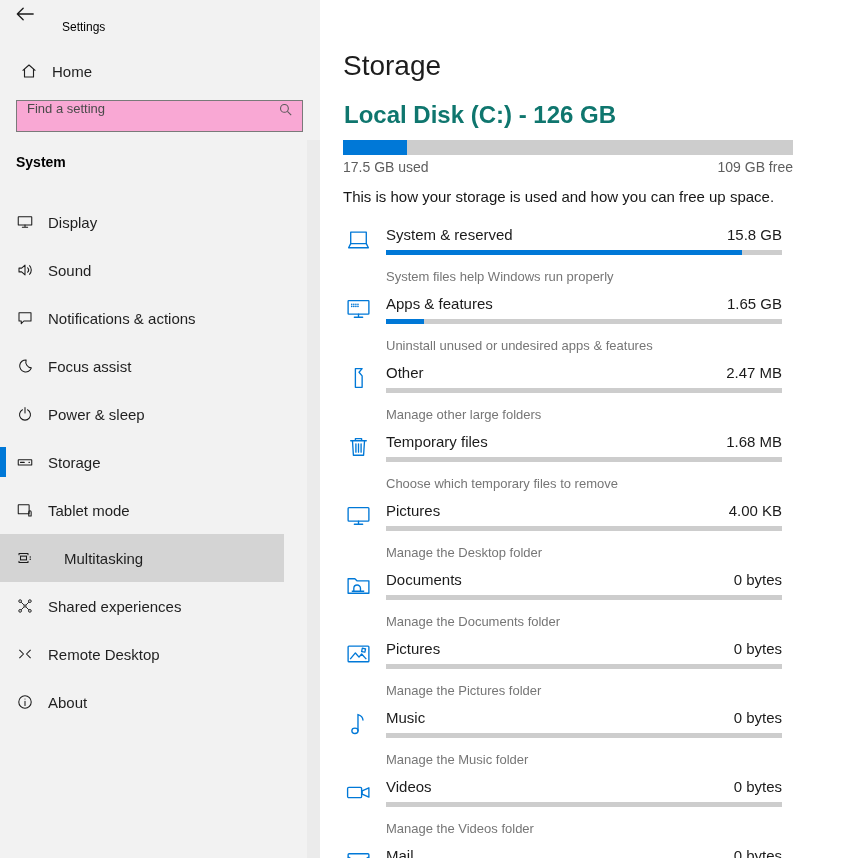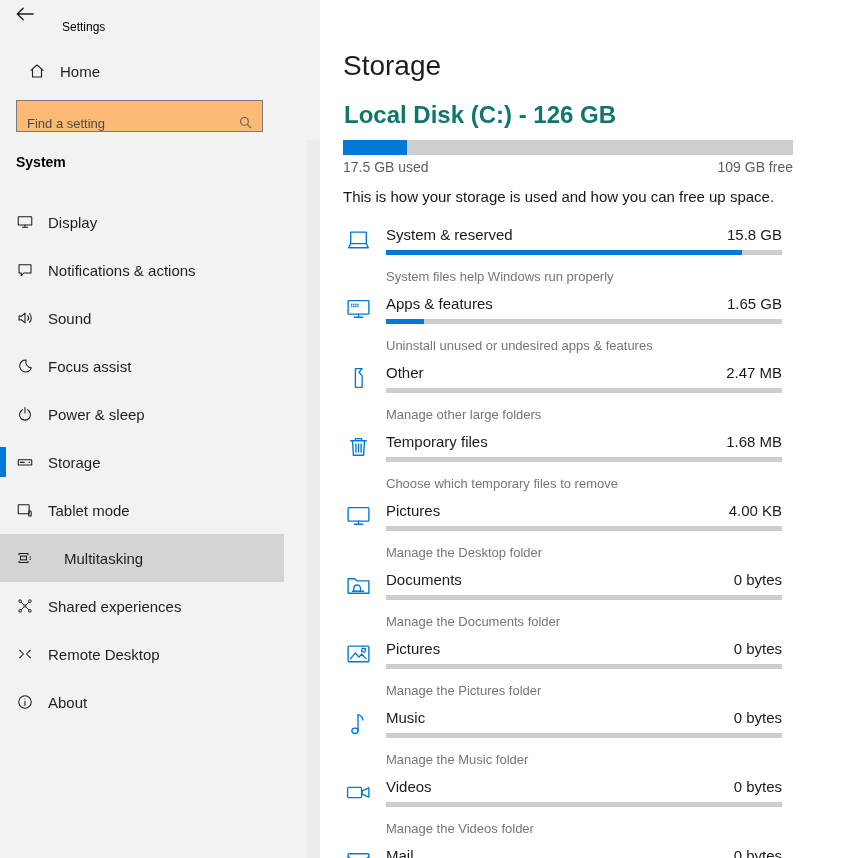--- a/index.html
+++ b/index.html
@@ -13,24 +13,24 @@
   *{box-sizing:border-box;}
   html,body{margin:0;padding:0;}
   body{font-family:"Liberation Sans",sans-serif;color:var(--ink);}
   .app{position:relative;width:843px;height:858px;background:#fff;overflow:hidden;}
 
   
   .sidebar{position:absolute;left:0;top:0;width:320px;height:858px;background:var(--sidebar-bg);}
   .scroll-strip{position:absolute;right:0;top:140px;bottom:0;width:13px;background:#ebebeb;}
   .back-btn{position:absolute;left:14px;top:4px;width:20px;height:20px;color:#1b1b1b;cursor:pointer;}
   .app-title{position:absolute;left:62px;top:20px;font-size:12px;color:#000;}
-  .home-row{position:absolute;left:12px;top:56px;width:320px;height:30px;display:flex;align-items:center;cursor:pointer;}
+  .home-row{position:absolute;left:4px;top:56px;width:320px;height:30px;display:flex;align-items:center;cursor:pointer;}
   .home-row .icon{width:18px;height:18px;margin-left:16px;}
   .home-row .label{margin-left:14px;font-size:15px;}
-  .search-box{position:absolute;left:16px;top:100px;width:247px;height:32px;background:#fdba74;border:1px solid #7a7a7a;display:flex;align-items:flex-end;}
+  .search-box{position:absolute;left:16px;top:100px;width:287px;height:32px;background:#f9a8d4;border:1px solid #7a7a7a;display:flex;align-items:flex-start;}
   .search-box input{flex:1;border:none;outline:none;background:transparent;padding:0 0 0 10px;font-size:13px;color:#3a3a3a;font-family:"Liberation Sans",sans-serif;}
   .search-box input::placeholder{color:#4a4a4a;opacity:1;}
   .search-icon{width:17px;height:17px;margin-right:8px;color:#595959;flex:none;cursor:pointer;}
   .section-label{position:absolute;left:16px;top:154px;font-size:14px;font-weight:bold;color:#000;}
   .nav{position:absolute;left:0;top:198px;width:284px;}
   .nav-item{position:relative;height:48px;display:flex;align-items:center;cursor:pointer;}
   .nav-item.hover{background:var(--hover-bg);gap:16px;}
   .nav-item .sel-bar{display:none;position:absolute;left:0;top:9px;width:6px;height:30px;background:var(--accent);}
   .nav-item.selected .sel-bar{display:block;}
   .nav-item .icon{width:18px;height:18px;margin-left:16px;color:#1b1b1b;flex:none;}
@@ -101,36 +101,36 @@
               <rect x="3" y="5" width="18" height="11" rx="0.5"></rect>
               <path d="M12 16v3M8.5 19h7" stroke-linecap="round"></path>
             </svg>
         </span>
         <span class="label">Display</span>
       </div>
 
       <div class="nav-item">
 
         <span class="icon">
-          <svg viewBox="0 0 24 24" fill="none" stroke="currentColor" stroke-width="1.4" stroke-linejoin="round">
-              <path d="M4 5h16v11h-9.5L7 19.5V16H4z"></path>
-            </svg>
-        </span>
-        <span class="label">Notifications &amp; actions</span>
-      </div>
-
-      <div class="nav-item">
-
-        <span class="icon">
           <svg viewBox="0 0 24 24" fill="none" stroke="currentColor" stroke-width="1.4" stroke-linejoin="round" stroke-linecap="round">
               <path d="M4 9.5v5h3.5l4.5 4V5.5l-4.5 4H4z"></path>
               <path d="M15.5 9a4.3 4.3 0 0 1 0 6M18 6.3a8 8 0 0 1 0 11.4"></path>
             </svg>
         </span>
         <span class="label">Sound</span>
+      </div>
+
+      <div class="nav-item">
+
+        <span class="icon">
+          <svg viewBox="0 0 24 24" fill="none" stroke="currentColor" stroke-width="1.4" stroke-linejoin="round">
+              <path d="M4 5h16v11h-9.5L7 19.5V16H4z"></path>
+            </svg>
+        </span>
+        <span class="label">Notifications &amp; actions</span>
       </div>
 
       <div class="nav-item">
 
         <span class="icon">
           <svg viewBox="0 0 24 24" fill="none" stroke="currentColor" stroke-width="1.4" stroke-linejoin="round">
               <path d="M13.5 4a8 8 0 1 0 7 10.5A8 8 0 0 1 13.5 4z"></path>
             </svg>
         </span>
         <span class="label">Focus assist</span>

